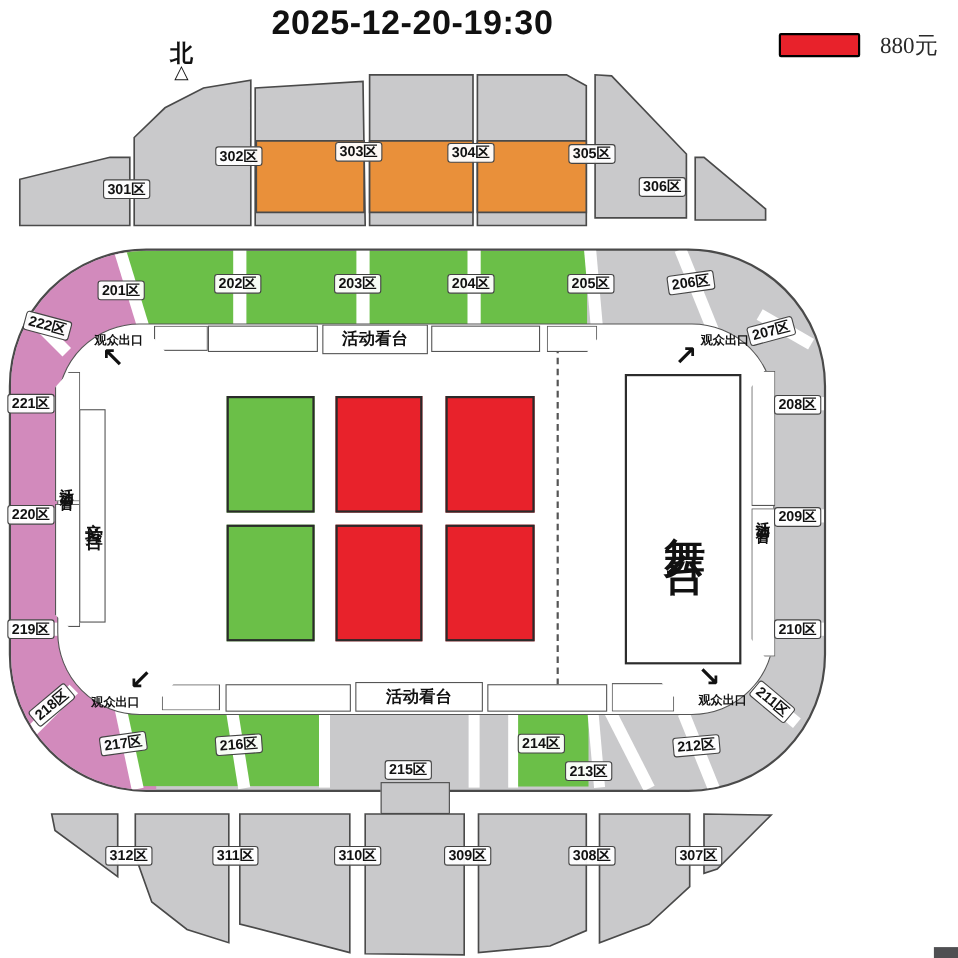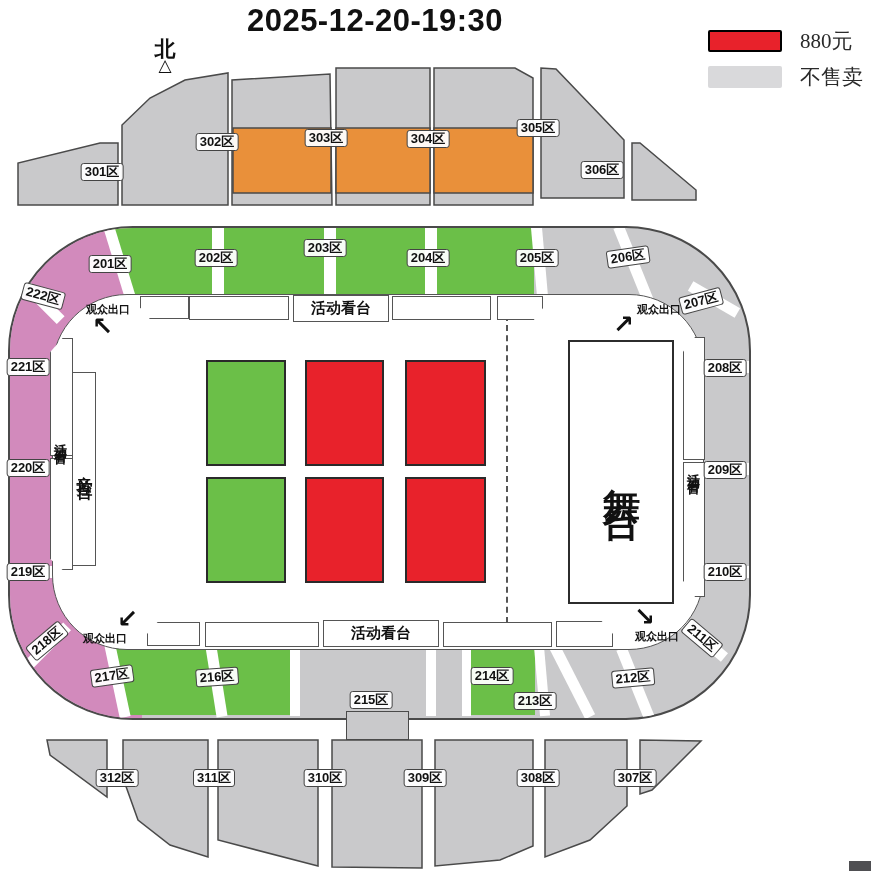--- a/index.html
+++ b/index.html
@@ -54,24 +54,20 @@
 
 <div class="abs" id="north">
   <span class="n-char">北</span>
   <span class="n-tri">△</span>
 </div>
 
 <div class="abs" id="legend">
   <div class="lg-row">
     <span class="lg-sw bordered" style="background-color: rgb(232, 34, 43);"></span>
     <span class="lg-tx">880元</span>
-  </div>
-  <div class="lg-row">
-    <span class="lg-sw" style="background-color: rgb(217, 217, 219);"></span>
-    <span class="lg-tx">不售卖</span>
   </div>
 </div>
 
 <svg width="871" height="150" style="top:60px">
   <polygon points="18,145 18,103 100,83 118,83 118,145" fill="#c9c9cb"></polygon>
   <polygon points="122,145 122,65 150,38 185,20 228,13 228,145" fill="#c9c9cb"></polygon>
   <polygon points="232,145 232,20 330,14 332,145" fill="#c9c9cb"></polygon>
   <polygon points="233,68 331,68 331,133 233,133" fill="#e9903a"></polygon>
   <polygon points="336,145 336,8 430,8 430,145" fill="#c9c9cb"></polygon>
   <polygon points="336,68 430,68 430,133 336,133" fill="#e9903a"></polygon>
@@ -171,30 +167,30 @@
 <svg width="871" height="145" style="top:726px">
   <polygon points="47,14 107,14 107,71 50,29" fill="#c9c9cb"></polygon>
   <polygon points="123,14 208,14 208,131 170,119 138,94 123,52" fill="#c9c9cb"></polygon>
   <polygon points="218,14 318,14 318,140 218,114" fill="#c9c9cb"></polygon>
   <polygon points="332,14 422,14 422,142 332,141" fill="#c9c9cb"></polygon>
   <polygon points="435,14 533,14 533,120 500,134 435,140" fill="#c9c9cb"></polygon>
   <polygon points="545,14 627,14 627,80 590,114 545,131" fill="#c9c9cb"></polygon>
   <polygon points="640,14 701,15 652,64 640,68" fill="#c9c9cb"></polygon>
 </svg>
 
-<div class="chip" style="left:102px;top:172px">301区</div>
+<div class="chip" style="left:115px;top:172px">301区</div>
 <div class="chip" style="left:217px;top:142px">302区</div>
 <div class="chip" style="left:326px;top:138px">303区</div>
 <div class="chip" style="left:428px;top:139px">304区</div>
-<div class="chip" style="left:538px;top:128px">305区</div>
+<div class="chip" style="left:538px;top:140px">305区</div>
 <div class="chip" style="left:602px;top:170px">306区</div>
 
 <div class="chip" style="left:110px;top:264px">201区</div>
 <div class="chip" style="left:216px;top:258px">202区</div>
-<div class="chip" style="left:325px;top:248px">203区</div>
+<div class="chip" style="left:325px;top:258px">203区</div>
 <div class="chip" style="left:428px;top:258px">204区</div>
 <div class="chip" style="left:537px;top:258px">205区</div>
 <div class="chip" style="left:628px;top:257px;--rot:-8deg">206区</div>
 <div class="chip" style="left:701px;top:301px;--rot:-15deg">207区</div>
 <div class="chip" style="left:725px;top:368px">208区</div>
 <div class="chip" style="left:725px;top:470px">209区</div>
 <div class="chip" style="left:725px;top:572px">210区</div>
 <div class="chip" style="left:702px;top:638px;--rot:40deg">211区</div>
 <div class="chip" style="left:633px;top:678px;--rot:-5deg">212区</div>
 <div class="chip" style="left:535px;top:701px">213区</div>

